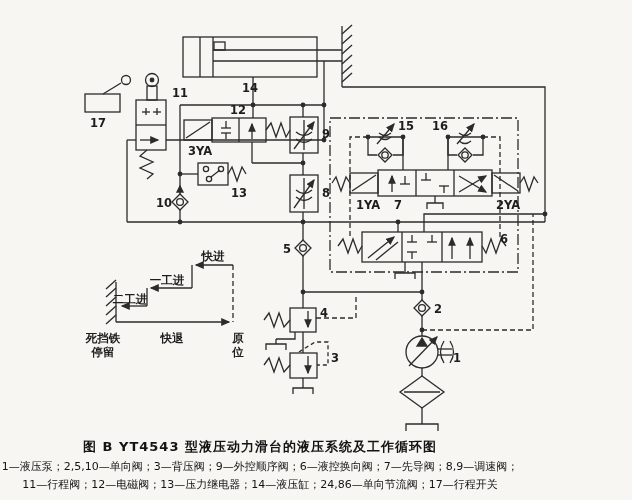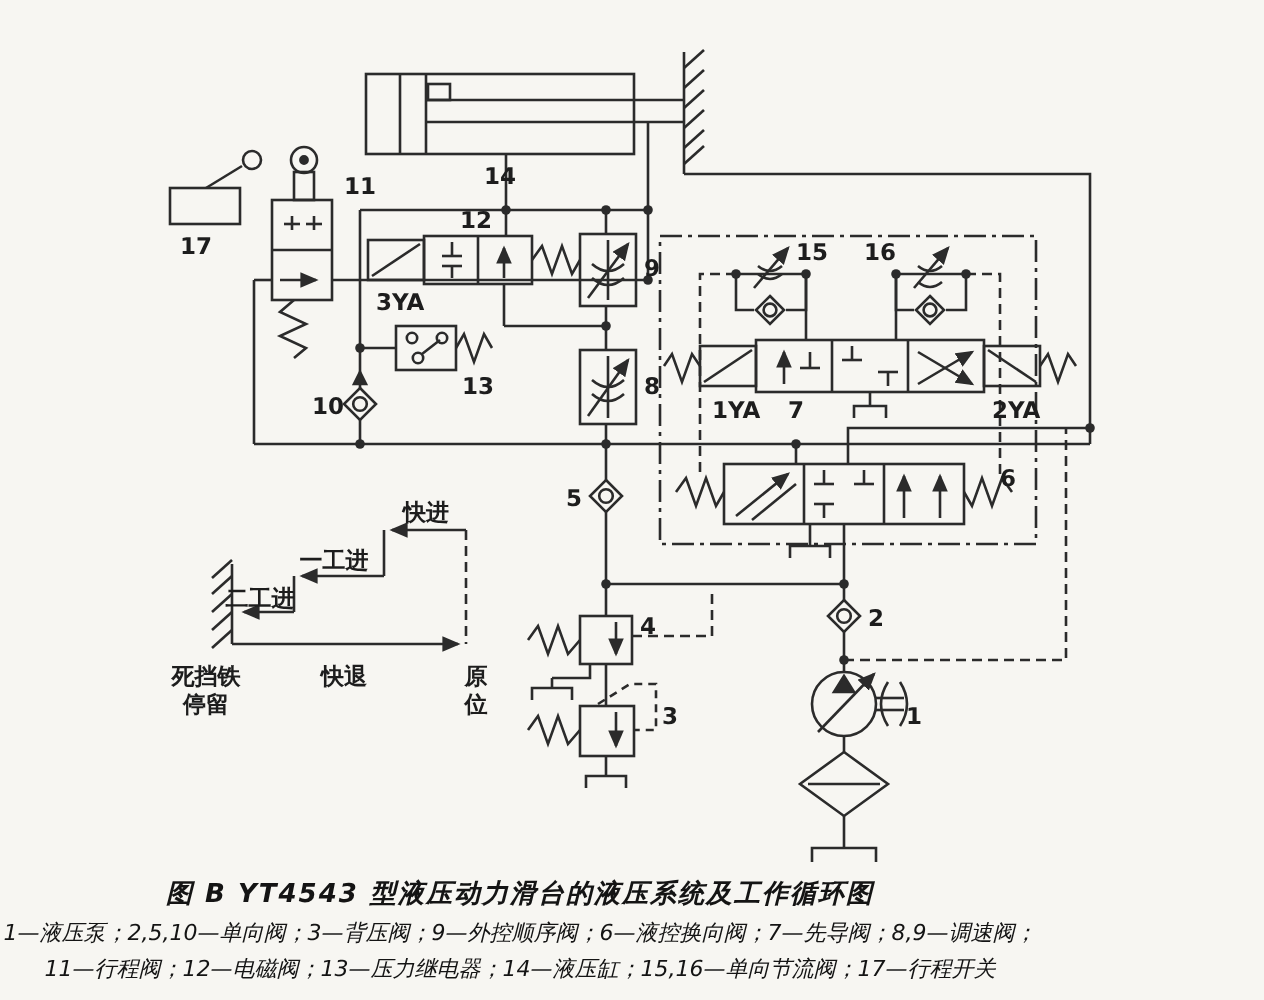--- a/index.html
+++ b/index.html
@@ -2,21 +2,21 @@
 <html><head>
 <meta charset="utf-8">
 <style>
   html,body{margin:0;padding:0;}
   body{width:632px;height:500px;background:#f7f6f2;font-family:"DejaVu Sans",sans-serif;}
   #stage{position:relative;width:632px;height:500px;overflow:hidden;}
   svg{position:absolute;left:0;top:0;}
   svg text{fill:#1d1d1d;font-family:"DejaVu Sans",sans-serif;font-size:11px;}
   svg text.num{font-weight:bold;font-size:11.5px;}
   svg text.cyc{font-weight:bold;font-size:11.5px;}
-  .cap{position:absolute;left:0;width:520px;text-align:center;color:#141414;font-style:italic;}
+  .cap{position:absolute;left:0;width:520px;text-align:center;color:#141414;}
   #caption{top:438px;font-size:13px;font-weight:bold;letter-spacing:1px;}
   #legend1{top:459px;font-size:11px;}
   #legend2{top:477px;font-size:11px;}
 </style>
 </head>
 <body>
 
 <div id="stage">
 <svg width="632" height="432" viewBox="0 0 632 432">
   <defs>
@@ -353,14 +353,14 @@
     <text class="cyc" x="103" y="342" text-anchor="middle">死挡铁</text>
     <text class="cyc" x="103" y="356" text-anchor="middle">停留</text>
     <text class="cyc" x="172" y="342" text-anchor="middle">快退</text>
     <text class="cyc" x="238" y="342" text-anchor="middle">原</text>
     <text class="cyc" x="238" y="356" text-anchor="middle">位</text>
   </g>
 </svg>
 
 <div class="cap" id="caption">图  B   YT4543 型液压动力滑台的液压系统及工作循环图</div>
 <div class="cap" id="legend1">1—液压泵；2,5,10—单向阀；3—背压阀；9—外控顺序阀；6—液控换向阀；7—先导阀；8,9—调速阀；</div>
-<div class="cap" id="legend2">11—行程阀；12—电磁阀；13—压力继电器；14—液压缸；15,16—单向节流阀；17—行程开关</div>
+<div class="cap" id="legend2">11—行程阀；12—电磁阀；13—压力继电器；14—液压缸；24,86—单向节流阀；17—行程开关</div>
 </div>
 
 </body></html>

